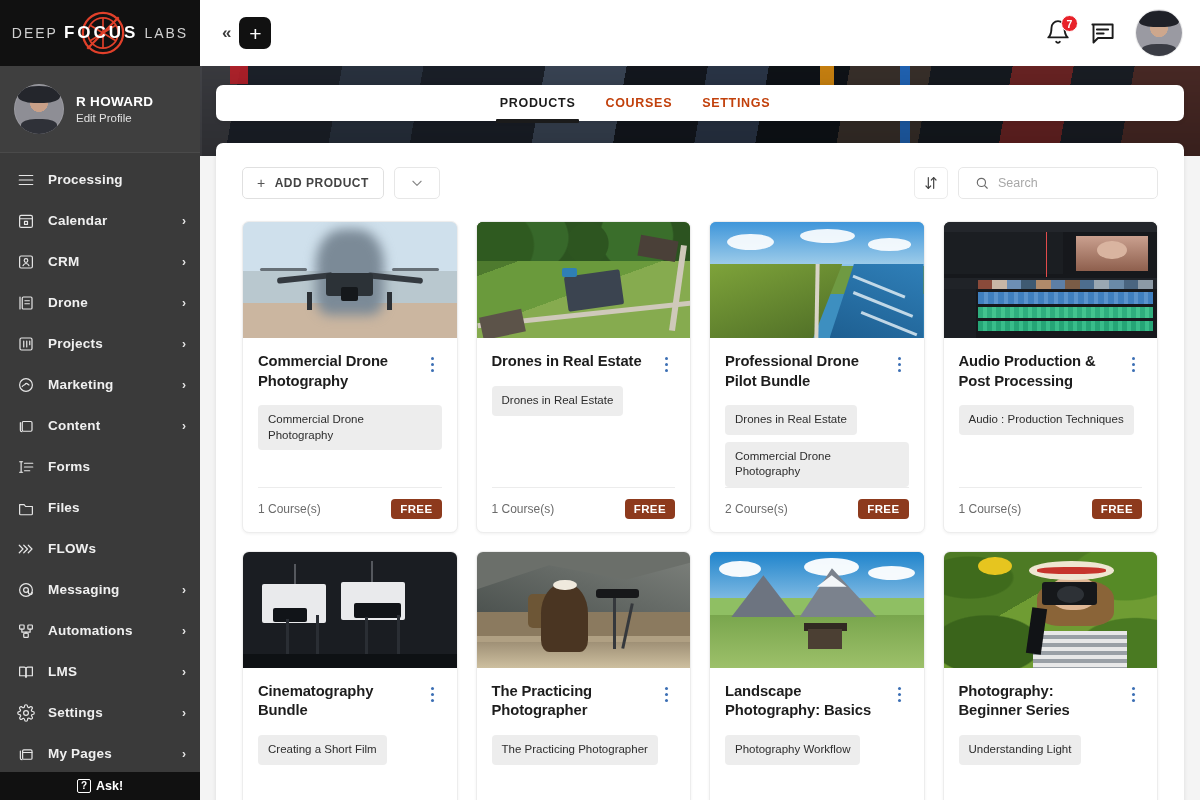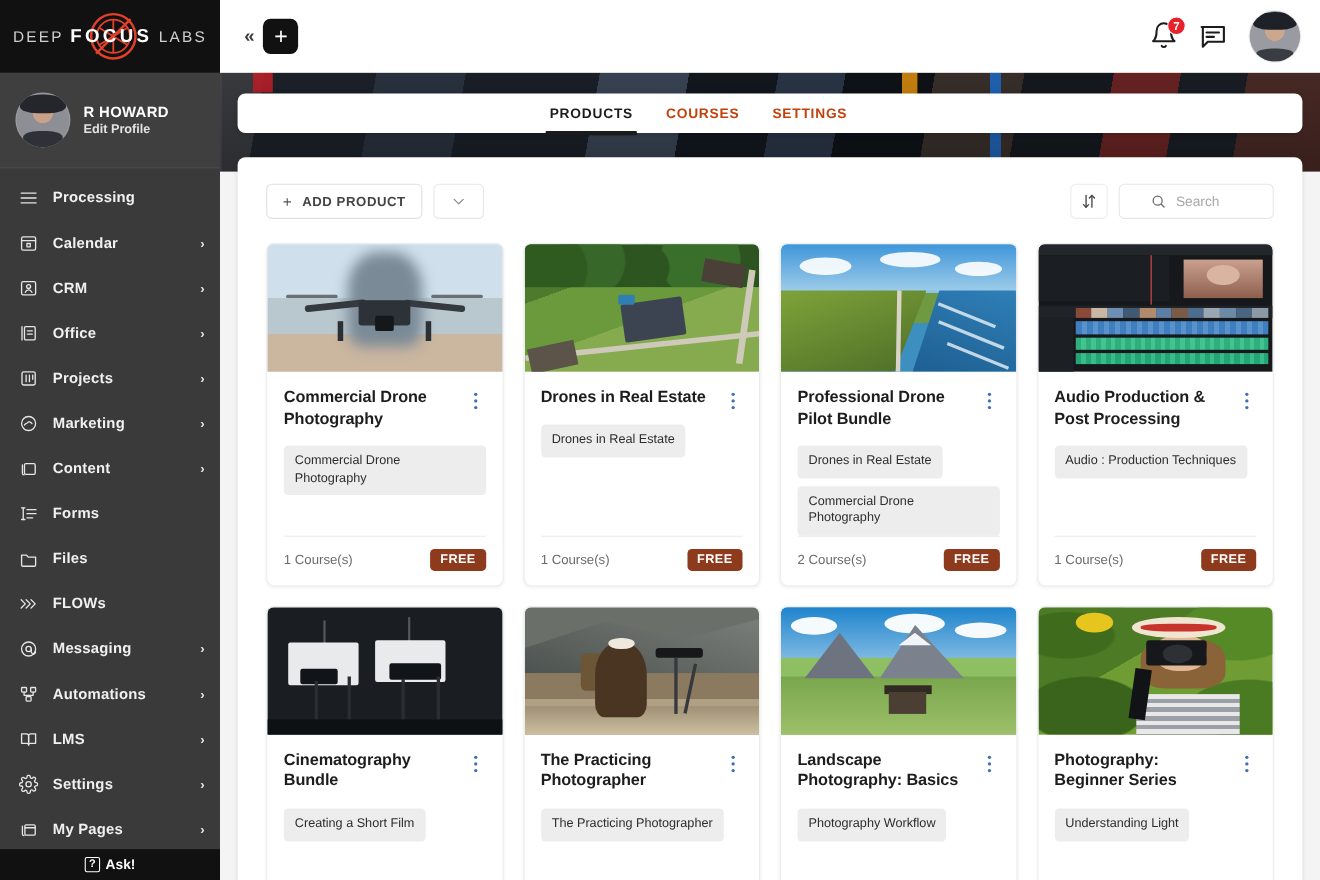--- a/index.html
+++ b/index.html
@@ -54,21 +54,21 @@
   }
   .avatar-sm::before {
     content:""; position:absolute; left:8%; top:4%; width:84%; height:34%;
     background:#24262c; border-radius: 48% 48% 38% 38%;
   }
   .avatar-sm::after {
     content:""; position:absolute; left:14%; bottom:0; width:72%; height:30%;
     background:#2f3138; border-radius: 40% 40% 0 0;
   }
   .profile-name { font-size: 13.5px; font-weight: 700; color: #ffffff; letter-spacing: .3px; }
-  .profile-sub { font-size: 11.5px; color: #e2e2e2; margin-top: 3px; font-weight: bold; }
+  .profile-sub { font-size: 11.5px; color: #e2e2e2; margin-top: 3px; }
 
   .nav { flex: 1 1 auto; overflow: hidden; padding-top: 6px; }
   .nav-item {
     height: 41px; display: flex; align-items: center;
     padding: 0 14px 0 16px; gap: 13px;
     color: #f0f0f0; font-size: 13.5px; font-weight: 600;
     cursor: pointer;
   }
   .nav-ico { width: 19px; height: 19px; flex: 0 0 19px; display: flex; align-items: center; justify-content: center; opacity: .95; }
   .nav-ico svg { width: 18px; height: 18px; display:block; }
@@ -195,22 +195,22 @@
     cursor: pointer;
   }
   .btn-caret svg { width: 14px; height: 14px; }
   .toolbar-spacer { flex: 1 1 auto; }
   .btn-sort {
     width: 34px; height: 32px; border: 1px solid #ececec; border-radius: 5px; background:#fff;
     display:flex; align-items:center; justify-content:center; cursor:pointer;
   }
   .btn-sort svg { width: 16px; height: 16px; }
   .search-box {
-    width: 141px; height: 32px; border: 1px solid #e7e7e7; border-radius: 5px;
-    display: flex; align-items: center; gap: 9px; padding: 0 28px; background:#fff;
+    width: 200px; height: 32px; border: 1px solid #e7e7e7; border-radius: 5px;
+    display: flex; align-items: center; gap: 9px; padding: 0 16px; background:#fff;
   }
   .search-box svg { width: 14px; height: 14px; flex:0 0 14px; }
   .search-box input {
     border: none; outline: none; font-size: 12.5px; color: #333;
     font-family: "Liberation Sans", sans-serif; width: 100%; background: transparent;
   }
   .search-box input::placeholder { color: #a8a8a8; }
 
   
   .grid {
@@ -443,21 +443,21 @@
         </div>
         <div class="nav-item">
           <span class="nav-ico">
             <svg viewBox="0 0 24 24" fill="none" stroke="#f0f0f0" stroke-width="1.6" stroke-linecap="round" stroke-linejoin="round">
               <rect x="7" y="4" width="13" height="16" rx="1.5"></rect>
               <line x1="4" y1="4" x2="4" y2="20"></line>
               <line x1="10.5" y1="9" x2="16.5" y2="9"></line>
               <line x1="10.5" y1="13" x2="16.5" y2="13"></line>
             </svg>
           </span>
-          <span class="nav-label">Office</span>
+          <span class="nav-label">Drone</span>
           <span class="nav-chev">›</span>
         </div>
         <div class="nav-item">
           <span class="nav-ico">
             <svg viewBox="0 0 24 24" fill="none" stroke="#f0f0f0" stroke-width="1.6" stroke-linecap="round" stroke-linejoin="round">
               <rect x="4" y="4" width="16" height="16" rx="2"></rect>
               <line x1="9" y1="8" x2="9" y2="16"></line>
               <line x1="13" y1="8" x2="13" y2="16"></line>
               <line x1="17" y1="8" x2="17" y2="13"></line>
             </svg>

